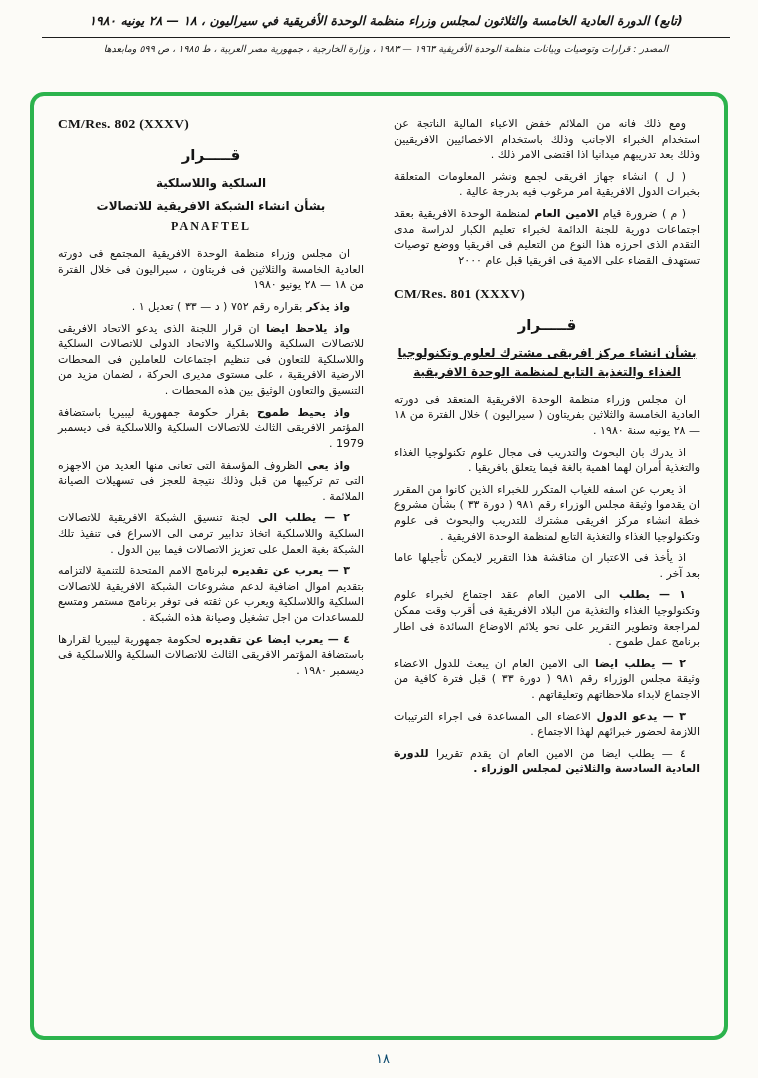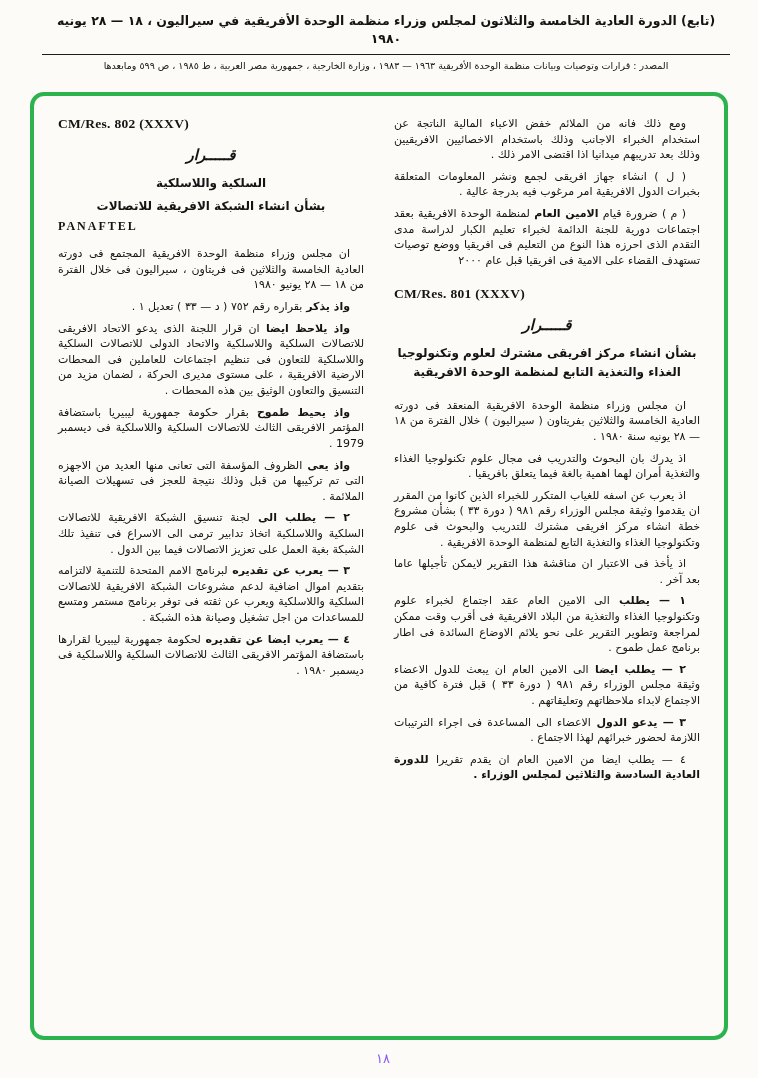--- a/index.html
+++ b/index.html
@@ -5,21 +5,21 @@
   * { box-sizing: border-box; }
   html, body { margin: 0; padding: 0; }
   body {
     width: 758px; height: 1078px;
     background: #fcfbf7;
     color: #141414;
     font-family: "DejaVu Sans", sans-serif;
     position: relative;
     overflow: hidden;
   }
-  .header { padding: 12px 26px 0 40px; }
+  .header { padding: 12px 26px 0 40px; font-style: italic; }
   .header-line1 {
     direction: rtl; text-align: center;
     font-size: 12.5px; font-weight: bold; line-height: 1.4;
   }
   .header-rule { border: 0; border-top: 1.5px solid #1d1d1d; margin: 7px 2px 4px 2px; }
   .header-line2 {
     direction: rtl; text-align: center;
     font-size: 9.5px; line-height: 1.4; padding: 0 2px;
   }
   .frame {
@@ -42,37 +42,36 @@
     direction: ltr; text-align: left;
     font-family: "Liberation Serif", serif;
     font-weight: bold; font-size: 13.5px; letter-spacing: 0.3px;
     margin: 0 0 14px 0;
   }
   .doc-ref.mid { margin-top: 18px; }
   .res-title {
     direction: rtl; text-align: center;
     font-weight: bold; font-size: 15px;
     margin: 2px 0 10px 0;
-    font-style: italic;
   }
   .res-subtitle {
     direction: rtl; text-align: center;
     font-weight: bold; font-size: 12px; line-height: 1.55;
     margin: 0 0 4px 0;
   }
   .latin-subtitle {
-    direction: ltr; text-align: left;
+    direction: ltr; text-align: center;
     font-family: "Liberation Serif", serif;
     font-weight: bold; font-size: 12px; letter-spacing: 2px;
     margin: 2px 0 12px 0;
   }
   .blocks { margin-bottom: 4px; }
   .page-number {
     position: absolute; bottom: 12px; left: 8px; right: 0;
-    text-align: center; font-size: 13px; color: #8b5cf6;
+    text-align: center; font-size: 13px; color: #0c4a6e;
   }
 </style>
 </head>
 <body>
 
 <div class="header">
   <div class="header-line1">(تابع) الدورة العادية الخامسة والثلاثون لمجلس وزراء منظمة الوحدة الأفريقية في سيراليون ، ١٨ — ٢٨ يونيه ١٩٨٠</div>
   <hr class="header-rule">
   <div class="header-line2">المصدر : قرارات وتوصيات وبيانات منظمة الوحدة الأفريقية ١٩٦٣ — ١٩٨٣ ، وزارة الخارجية ، جمهورية مصر العربية ، ط ١٩٨٥ ، ص ٥٩٩ ومابعدها</div>
 </div>
@@ -81,21 +80,21 @@
   <div class="columns">
 
     <div class="col">
       <div class="blocks">
           <p class="para"><span>ومع ذلك فانه من الملائم خفض الاعباء المالية الناتجة عن استخدام الخبراء الاجانب وذلك باستخدام الاخصائيين الافريقيين وذلك بعد تدريبهم ميدانيا اذا اقتضى الامر ذلك .</span></p>
           <p class="para"><span>( ل ) انشاء جهاز افريقى لجمع ونشر المعلومات المتعلقة بخبرات الدول الافريقية امر مرغوب فيه بدرجة عالية .</span></p>
           <p class="para"><span>( م ) ضرورة قيام </span><b>الامين العام</b><span> لمنظمة الوحدة الافريقية بعقد اجتماعات دورية للجنة الدائمة لخبراء تعليم الكبار لدراسة مدى التقدم الذى احرزه هذا النوع من التعليم فى افريقيا ووضع توصيات تستهدف القضاء على الامية فى افريقيا قبل عام ٢٠٠٠</span></p>
         </div>
       <div class="doc-ref mid">CM/Res. 801 (XXXV)</div>
       <div class="res-title">قـــــرار</div>
-      <div class="res-subtitle" style="margin-bottom:16px;">بشأن انشاء مركز افريقى مشترك لعلوم وتكنولوجيا الغذاء والتغذية التابع لمنظمة الوحدة الافريقية</div>
+      <div class="res-subtitle" style="margin-bottom:10px;text-decoration:underline;">بشأن انشاء مركز افريقى مشترك لعلوم وتكنولوجيا الغذاء والتغذية التابع لمنظمة الوحدة الافريقية</div>
       <div class="blocks">
           <p class="para"><span>ان مجلس وزراء منظمة الوحدة الافريقية المنعقد فى دورته العادية الخامسة والثلاثين بفريتاون ( سيراليون ) خلال الفترة من ١٨ — ٢٨ يونيه سنة ١٩٨٠ .</span></p>
           <p class="para"><span>اذ يدرك بان البحوث والتدريب فى مجال علوم تكنولوجيا الغذاء والتغذية أمران لهما اهمية بالغة فيما يتعلق بافريقيا .</span></p>
           <p class="para"><span>اذ يعرب عن اسفه للغياب المتكرر للخبراء الذين كانوا من المقرر ان يقدموا وثيقة مجلس الوزراء رقم ٩٨١ ( دورة ٣٣ ) بشأن مشروع خطة انشاء مركز افريقى مشترك للتدريب والبحوث فى علوم وتكنولوجيا الغذاء والتغذية التابع لمنظمة الوحدة الافريقية .</span></p>
           <p class="para"><span>اذ يأخذ فى الاعتبار ان مناقشة هذا التقرير لايمكن تأجيلها عاما بعد آخر .</span></p>
           <p class="para"><b>١ — يطلب </b><span>الى الامين العام عقد اجتماع لخبراء علوم وتكنولوجيا الغذاء والتغذية من البلاد الافريقية فى أقرب وقت ممكن لمراجعة وتطوير التقرير على نحو يلائم الاوضاع السائدة فى اطار برنامج عمل طموح .</span></p>
           <p class="para"><b>٢ — يطلب ايضا </b><span>الى الامين العام ان يبعث للدول الاعضاء وثيقة مجلس الوزراء رقم ٩٨١ ( دورة ٣٣ ) قبل فترة كافية من الاجتماع لابداء ملاحظاتهم وتعليقاتهم .</span></p>
           <p class="para"><b>٣ — يدعو الدول </b><span>الاعضاء الى المساعدة فى اجراء الترتيبات اللازمة لحضور خبرائهم لهذا الاجتماع .</span></p>
           <p class="para"><span>٤ — يطلب ايضا من الامين العام ان يقدم تقريرا </span><b>للدورة العادية السادسة والثلاثين لمجلس الوزراء .</b></p>
         </div>

